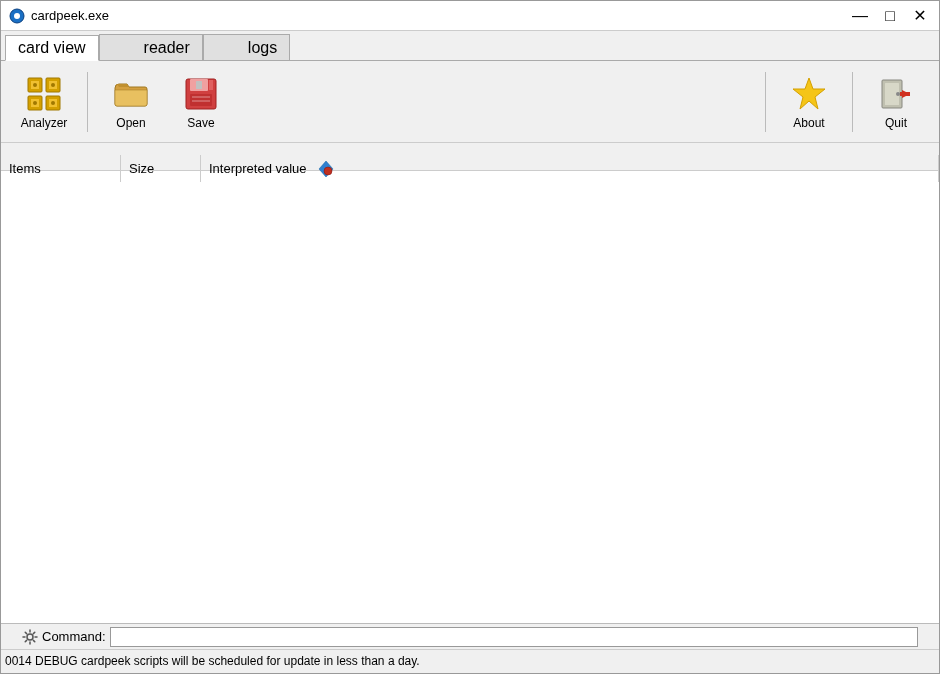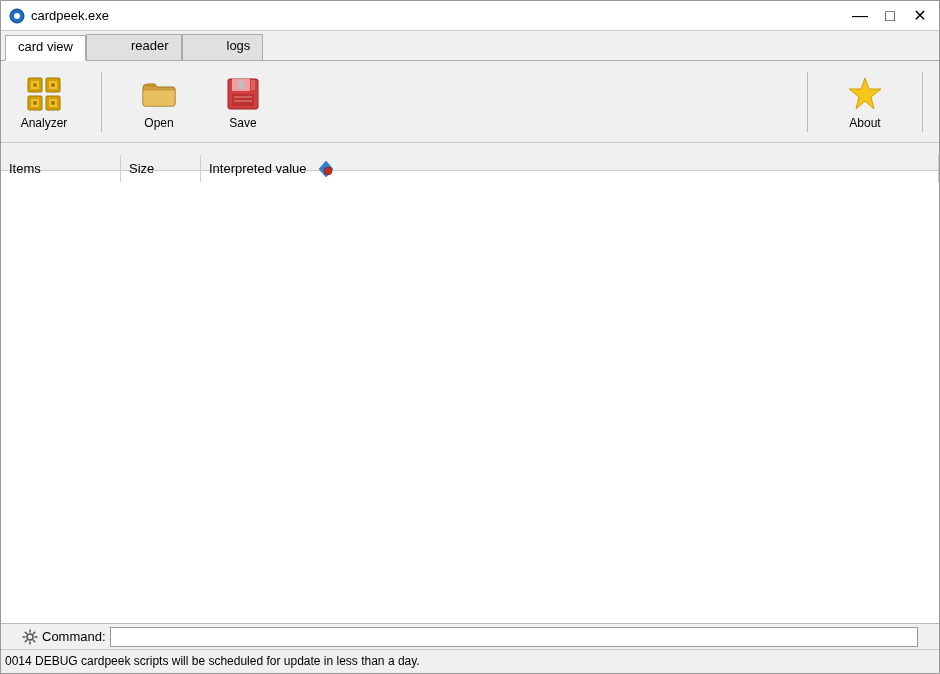--- a/index.html
+++ b/index.html
@@ -59,24 +59,24 @@
       align-items: flex-end;
       padding: 4px 4px 0 4px;
       border-bottom: 1px solid #aaa;
       height: 30px;
     }
     .tab {
       padding: 3px 12px;
       border: 1px solid #aaa;
       background: #e0e0e0;
       cursor: pointer;
-      font-size: 13px;
+      font-size: 16px;
       height: 26px;
       display: flex;
-      align-items: flex-start;
+      align-items: flex-end;
       border-bottom: none;
     }
     .tab.active {
       background: #fff;
       border-bottom: 1px solid #fff;
       z-index: 1;
       margin-bottom: -1px;
       border: 1px solid #aaa;
       border-bottom: 1px solid #fff;
     }
@@ -86,21 +86,21 @@
     }
 
     
     .toolbar {
       background: #f0f0f0;
       display: flex;
       align-items: center;
       padding: 4px 8px;
       height: 82px;
       border-bottom: 1px solid #ccc;
-      gap: 14px;
+      gap: 0;
     }
     .toolbar-separator {
       width: 1px;
       height: 60px;
       background: #bbb;
       margin: 0 8px;
     }
     .toolbar-spacer {
       flex: 1;
     }
@@ -297,20 +297,36 @@
       <svg width="36" height="36" viewBox="0 0 36 36">
 
         <polygon points="18,2 22,13 34,13 24,21 27,33 18,25 9,33 12,21 2,13 14,13" fill="#f5c518" stroke="#d4a000" stroke-width="1"></polygon>
       </svg>
     </div>
     <span class="toolbar-btn-label">About</span>
   </button>
 
   <div class="toolbar-separator"></div>
 
+  <button class="toolbar-btn">
+    <div class="icon-container">
+      <svg width="36" height="36" viewBox="0 0 36 36">
+
+        <rect x="4" y="4" width="20" height="28" rx="1" fill="#c0c0b0" stroke="#888880" stroke-width="1"></rect>
+
+        <rect x="7" y="7" width="14" height="22" rx="0.5" fill="#d8d8c8"></rect>
+
+        <circle cx="20" cy="18" r="2" fill="#888"></circle>
+
+        <polygon points="24,14 32,18 24,22" fill="#d03020"></polygon>
+        <rect x="22" y="16" width="10" height="4" fill="#d03020"></rect>
+      </svg>
+    </div>
+    <span class="toolbar-btn-label">Quit</span>
+  </button>
 
 </div>
 
 <div class="table-area">
   <div class="table-header">
     <div class="table-col col-items">
       <span>Items</span>
     </div>
     <div class="table-col col-size">
       <span>Size</span>

